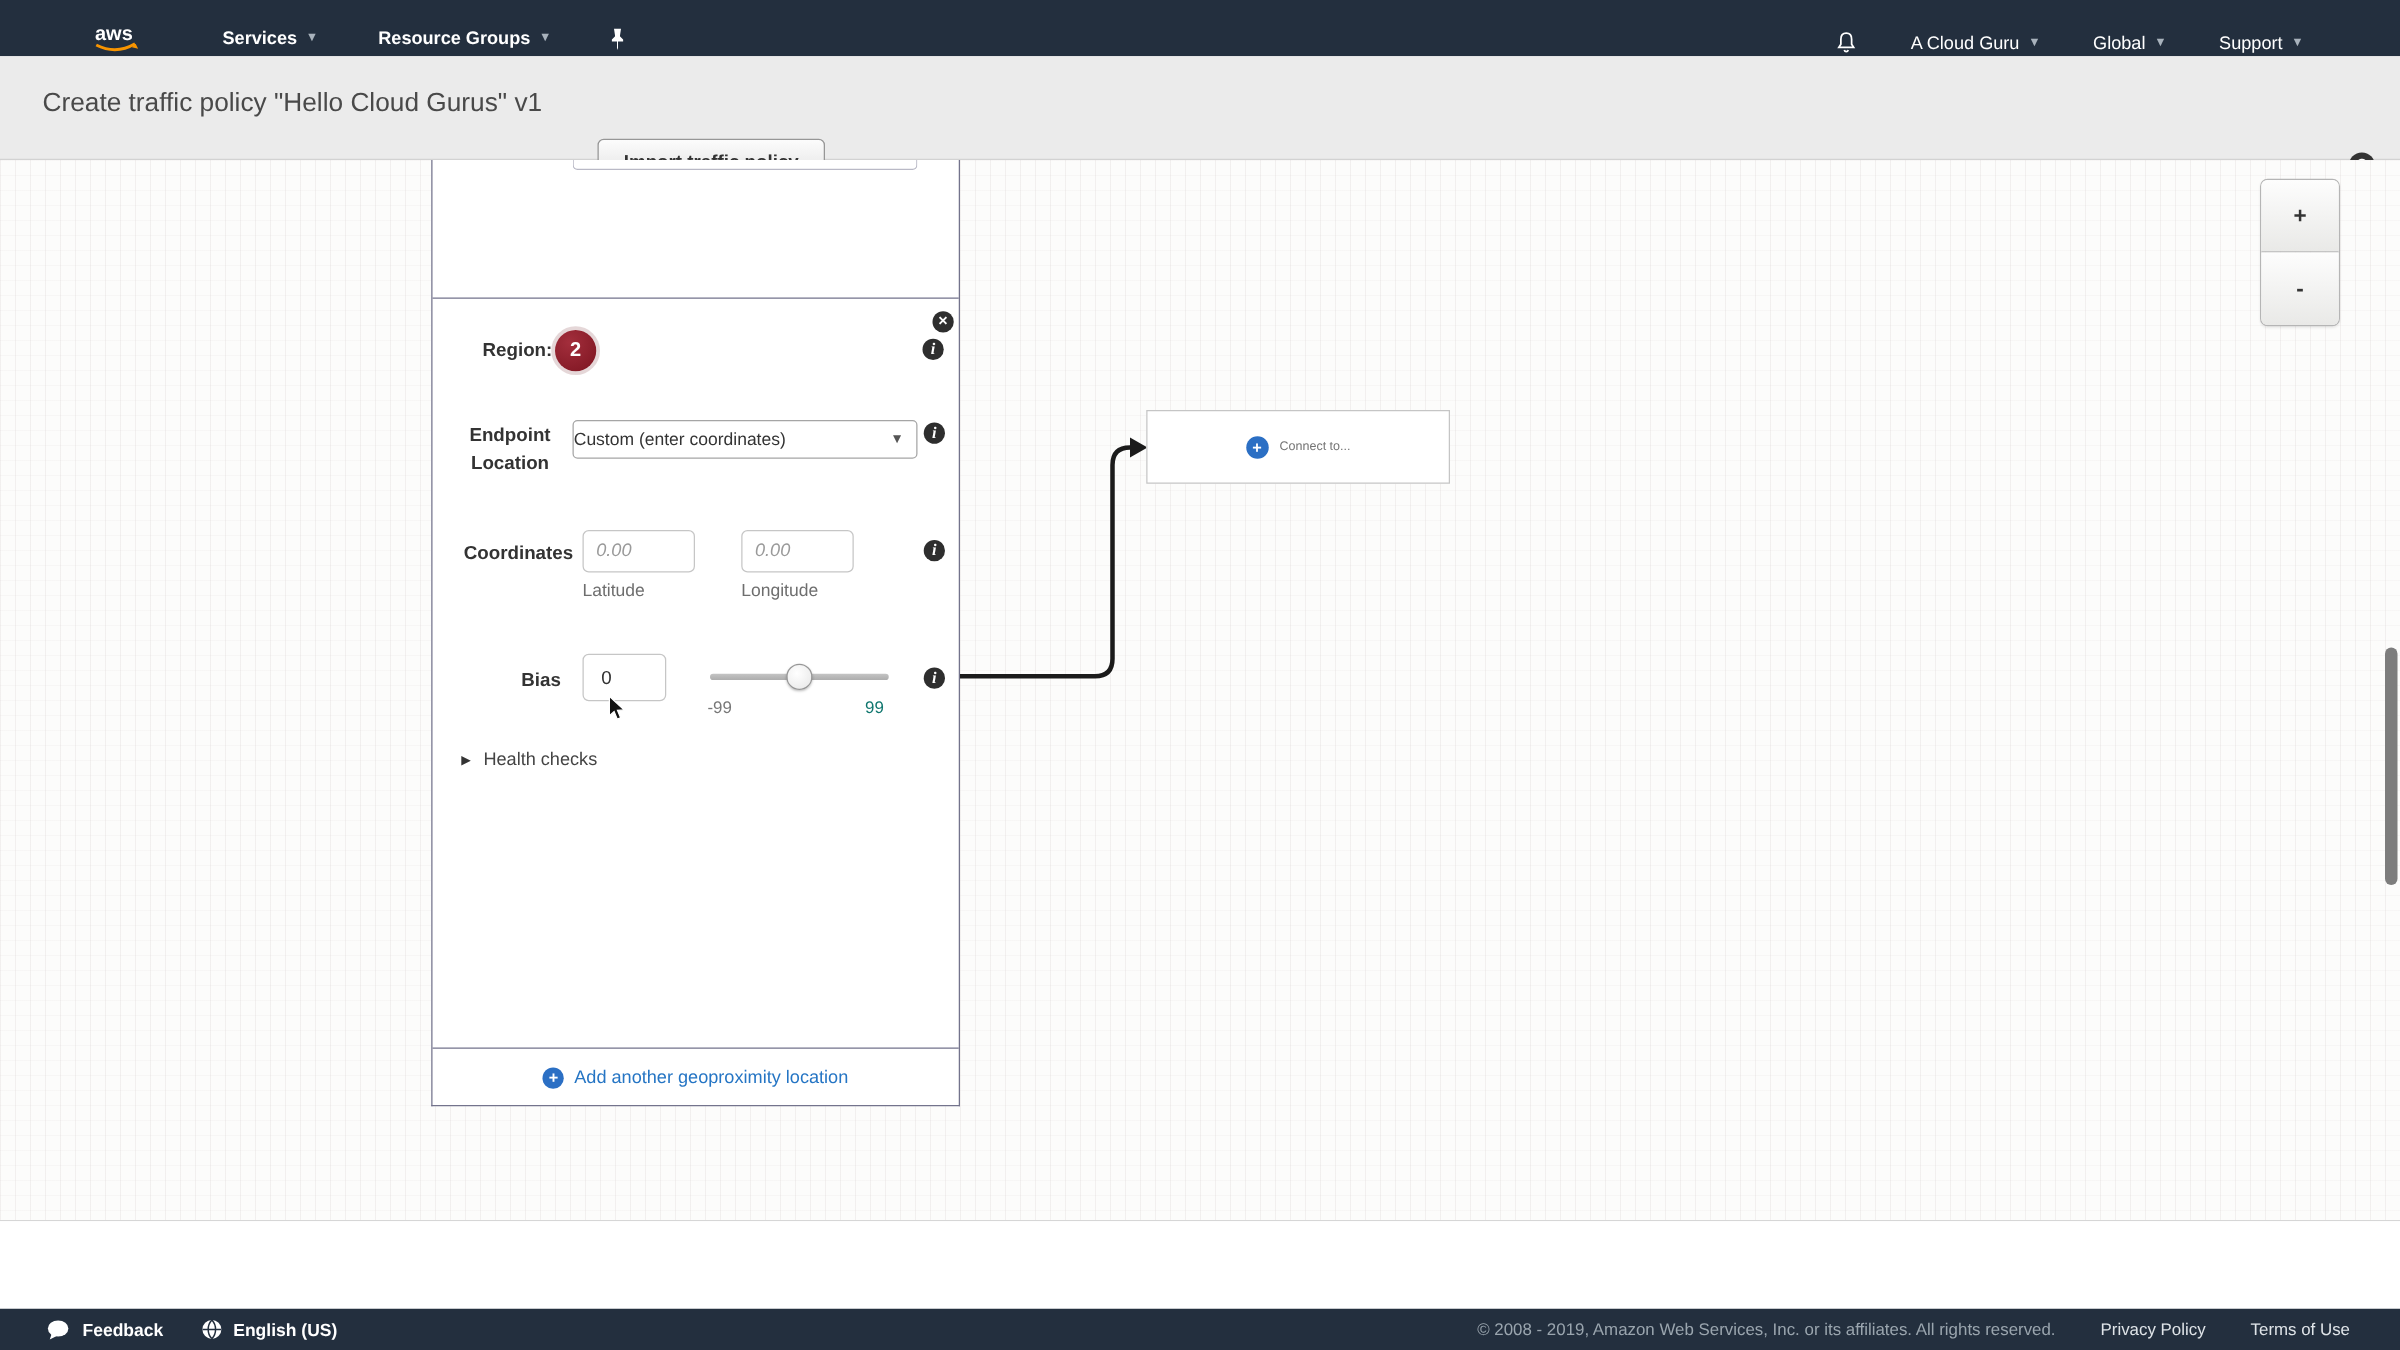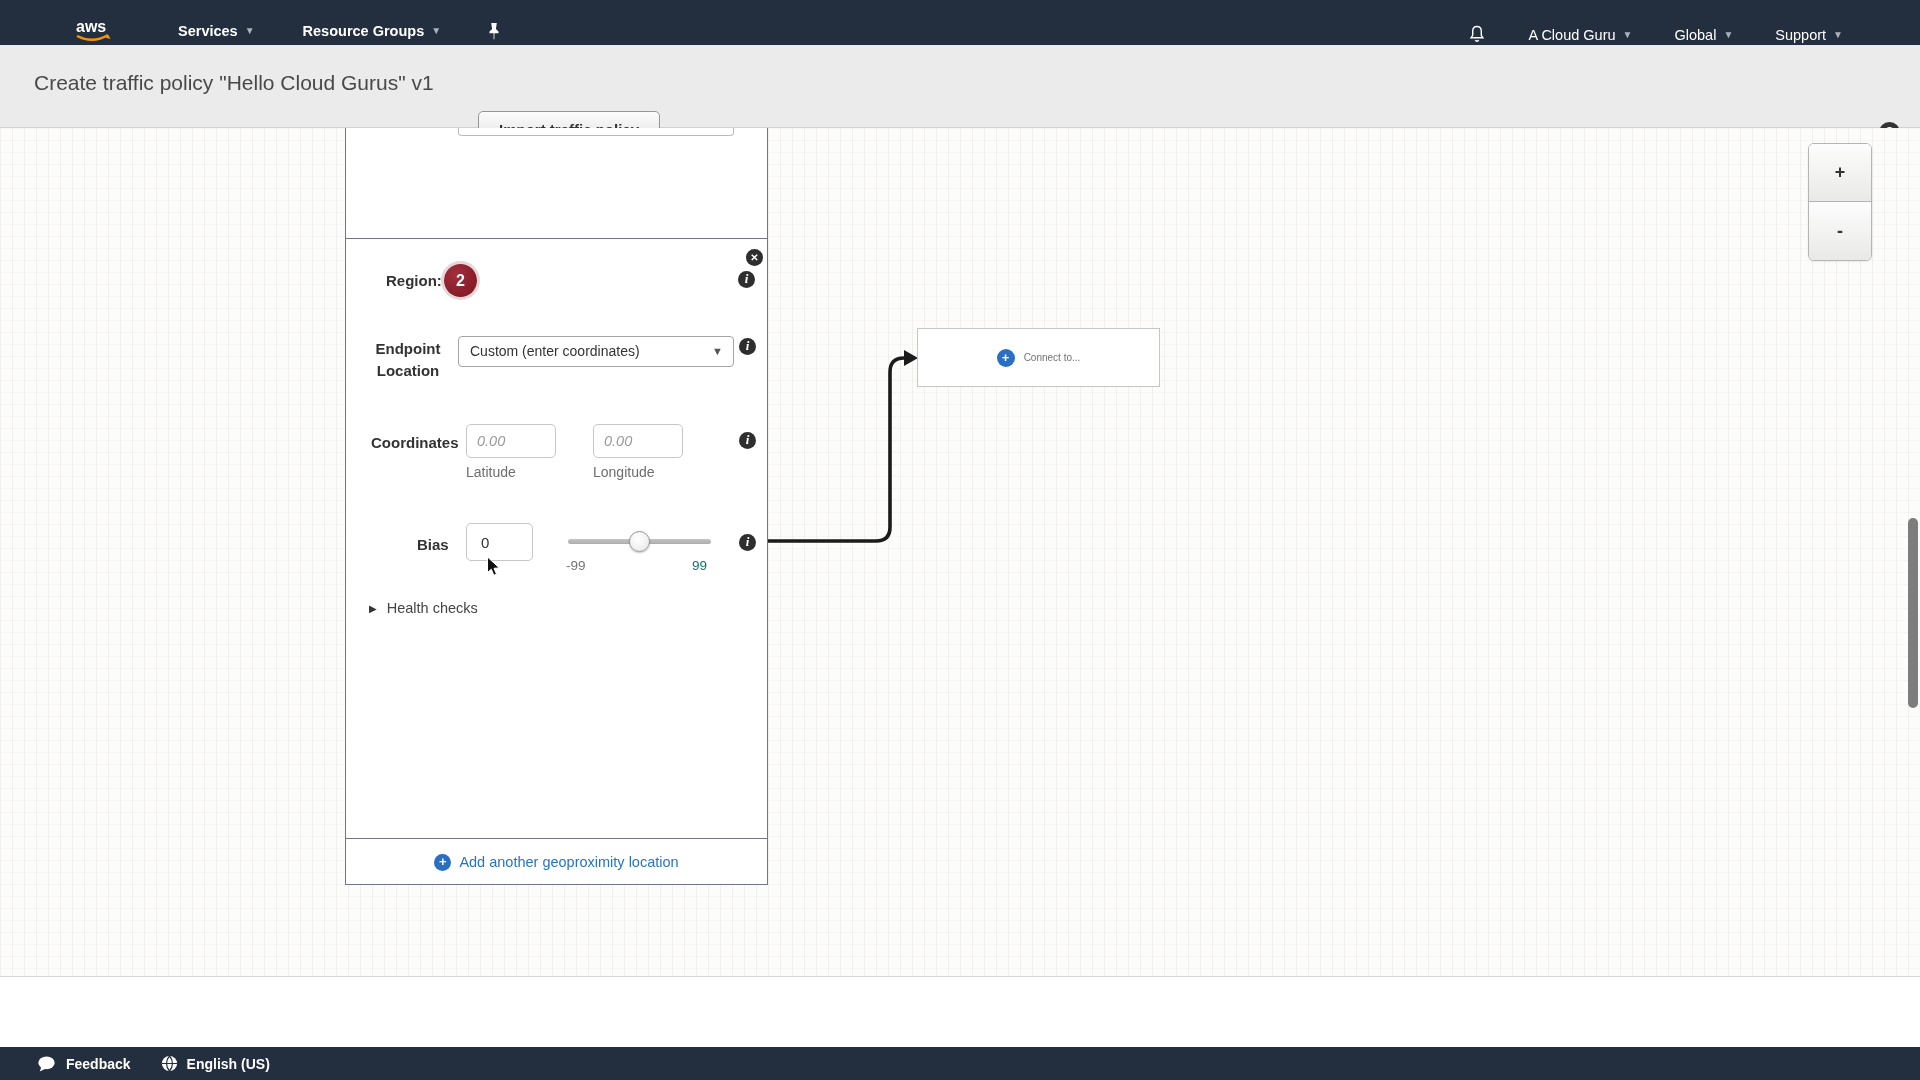--- a/index.html
+++ b/index.html
@@ -62,21 +62,21 @@
   .info-icon { position:absolute; font-family:"Liberation Serif", serif; font-style:italic;
     font-weight:700; font-size:13px; line-height:16px; cursor:pointer; }
   .info-region { left:392px; top:143px; }
   .info-endpoint { left:393px; top:210px; }
   .info-coords { left:393px; top:304px; }
   .info-bias { left:393px; top:406px; }
 
   .endpoint-label { position:absolute; left:18px; top:210px; width:88px; text-align:center; line-height:22px; }
   .select-box { position:absolute; left:112px; top:208px; width:276px; height:31px; background:#fff;
     border:1px solid #a5a5a5; border-radius:4px; font-size:14px; color:#333; line-height:29px;
-    padding-left:11px; cursor:pointer; }
+    cursor:pointer; }
   .select-caret { position:absolute; right:10px; top:0; font-size:11px; color:#555; line-height:29px; }
 
   .coords-label { position:absolute; left:25px; top:306px; }
   .coord-input { position:absolute; top:296px; width:90px; height:34px; border:1px solid #c6c6c6;
     border-radius:5px; padding:0 10px; font-size:14.5px; font-family:"Liberation Sans", sans-serif; color:#333; }
   .coord-input::placeholder { color:#9a9a9a; font-style:italic; opacity:1; }
   .lat-input { left:120px; }
   .lon-input { left:247px; }
   .coord-sub { position:absolute; top:336px; font-size:14px; color:#6e6e6e; }
   .lat-sub { left:120px; }
@@ -276,15 +276,20 @@
         <span>Feedback</span>
       </div>
       <div class="footer-item">
         <svg width="17" height="17" viewBox="0 0 17 17">
           <circle cx="8.5" cy="8.5" r="7.6" fill="#ffffff"></circle>
           <path d="M1 8.5 h15 M8.5 1 a11 11 0 0 1 0 15 M8.5 1 a11 11 0 0 0 0 15" stroke="#232f3e" stroke-width="1.2" fill="none"></path>
         </svg>
         <span>English (US)</span>
       </div>
     </div>
+    <div class="footer-right">
+      <span class="copyright">© 2008 - 2019, Amazon Web Services, Inc. or its affiliates. All rights reserved.</span>
+      <span class="footer-link">Privacy Policy</span>
+      <span class="footer-link">Terms of Use</span>
+    </div>
   </div>
 
 </div>
 
 </body></html>

